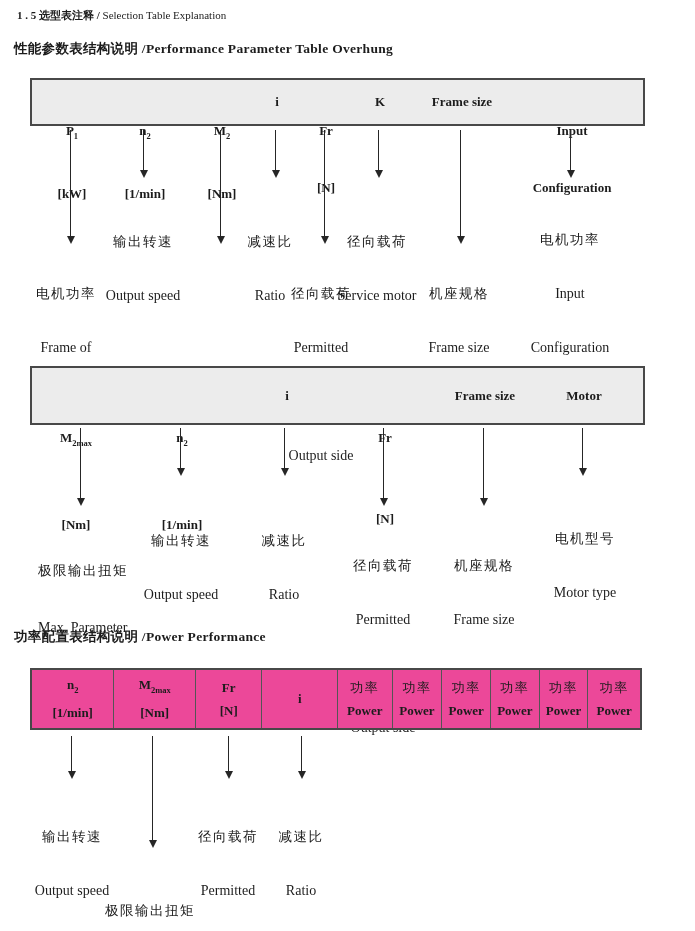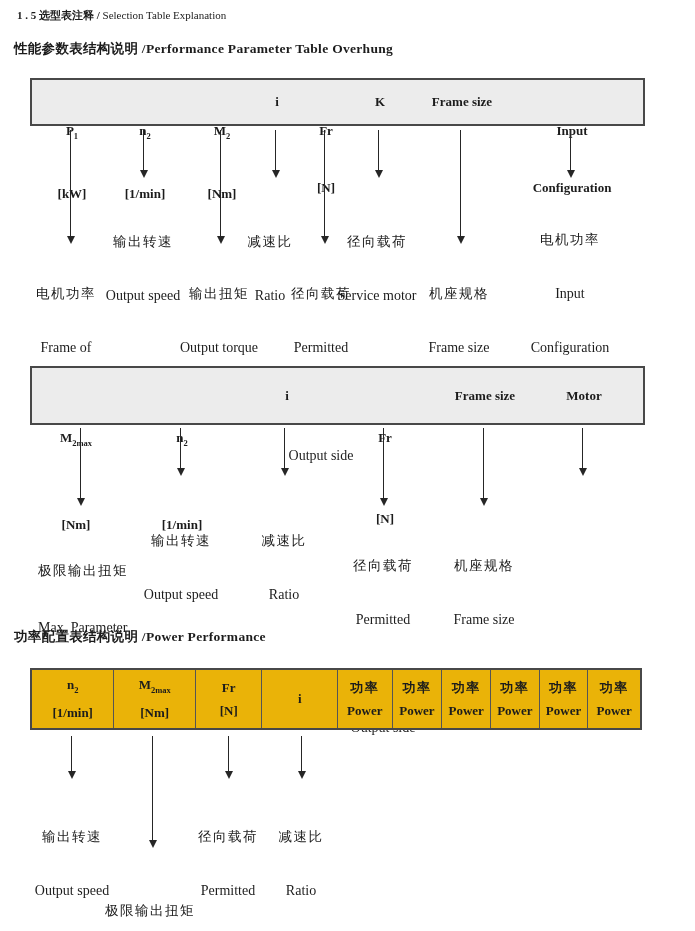--- a/index.html
+++ b/index.html
@@ -11,25 +11,25 @@
   .sec-heading{position:absolute;left:14px;font-size:13.5px;font-weight:bold;white-space:pre;letter-spacing:.3px}
   .tbl{position:absolute;left:30px;width:615px;background:#ececec;border:2px solid #484848}
   .t1{top:78px;height:48px}
   .t2{top:366px;height:59px}
   .hcell{position:absolute;transform:translateX(-50%);text-align:center;font-weight:bold;font-size:13px;white-space:pre}
   .t1 .two{top:3px;line-height:19px}
   .t1 .one{top:0;line-height:44px}
   .t2 .two{top:2px;line-height:27px}
   .t2 .one{top:0;line-height:55px}
   sub{font-size:8.5px}
-  .t3{position:absolute;left:30px;top:668px;width:612px;height:62px;background:#eab308;border:2px solid #484848;display:flex}
+  .t3{position:absolute;left:30px;top:668px;width:612px;height:62px;background:#ec4899;border:2px solid #484848;display:flex}
   .c3{border-right:1px solid #555;display:flex;flex-direction:column;justify-content:center;align-items:center;
       row-gap:9px;font-size:13px;font-weight:bold;line-height:14px;white-space:pre;height:100%}
   .c3:last-child{border-right:0}
-  .c3 .zh{font-weight:bold;letter-spacing:1.5px}
+  .c3 .zh{font-weight:normal;letter-spacing:1.5px}
   .arrow{position:absolute;width:1px;background:#262626}
   .arrow::after{content:"";position:absolute;left:-3.5px;bottom:-8px;width:0;height:0;
       border:4px solid transparent;border-top:8px solid #262626}
   .callout{position:absolute;transform:translateX(-50%);text-align:center;line-height:18px;white-space:pre}
   .callout.la{transform:none;text-align:left;line-height:19px}
   .zh-l{font-size:13.5px;letter-spacing:1.5px}
   .en-l{font-size:14px}
 </style>
 </head>
 <body>
@@ -90,24 +90,20 @@
   <div class="callout" style="left:570px;top:195px">
     <div class="zh-l">电机功率</div>
     <div class="en-l">Input</div>
     <div class="en-l">Configuration</div>
   </div>
   <div class="callout" style="left:66px;top:249px">
     <div class="zh-l">电机功率</div>
     <div class="en-l">Frame of</div>
     <div class="en-l">motor</div>
   </div>
-  <div class="callout" style="left:219px;top:249px">
-    <div class="zh-l">输出扭矩</div>
-    <div class="en-l">Output torque</div>
-  </div>
   <div class="callout" style="left:321px;top:249px">
     <div class="zh-l">径向载荷</div>
     <div class="en-l">Permitted</div>
     <div class="en-l">Overhung load</div>
     <div class="en-l">Output side</div>
   </div>
   <div class="callout" style="left:459px;top:249px">
     <div class="zh-l">机座规格</div>
     <div class="en-l">Frame size</div>
   </div>
@@ -139,20 +135,24 @@
   <div class="arrow" style="left:582px;top:428px;height:44px"></div>
 
   <div class="callout" style="left:181px;top:496px">
     <div class="zh-l">输出转速</div>
     <div class="en-l">Output speed</div>
   </div>
   <div class="callout" style="left:284px;top:496px">
     <div class="zh-l">减速比</div>
     <div class="en-l">Ratio</div>
   </div>
+  <div class="callout" style="left:585px;top:494px">
+    <div class="zh-l">电机型号</div>
+    <div class="en-l">Motor type</div>
+  </div>
   <div class="callout la" style="left:38px;top:523px">
     <div class="zh-l">极限输出扭矩</div>
     <div class="en-l">Max. Parameter</div>
     <div class="en-l">Output  torque</div>
   </div>
   <div class="callout" style="left:383px;top:521px">
     <div class="zh-l">径向载荷</div>
     <div class="en-l">Permitted</div>
     <div class="en-l">Overhung load</div>
     <div class="en-l">Output side</div>

